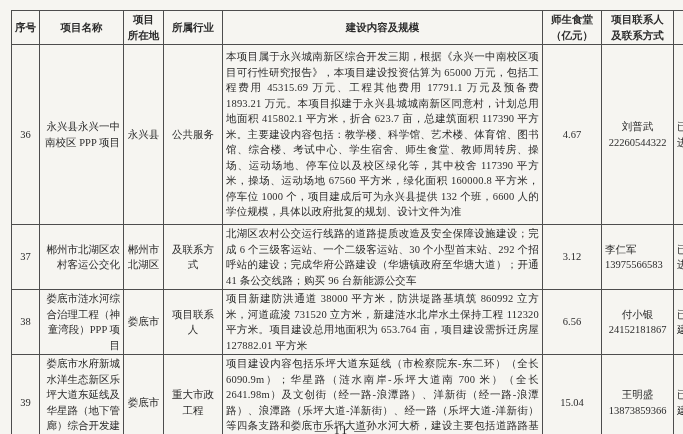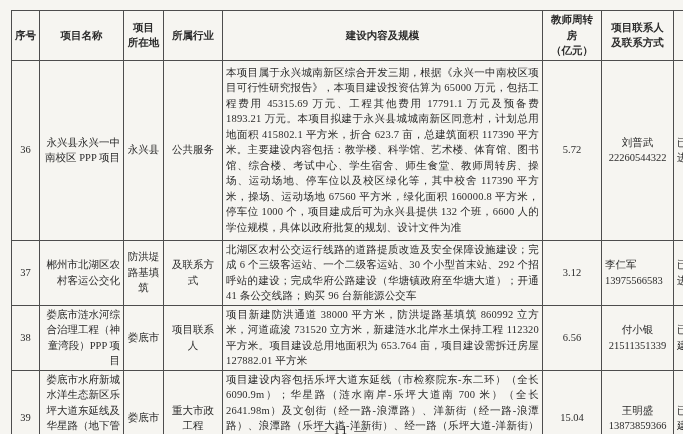--- a/index.html
+++ b/index.html
@@ -78,62 +78,62 @@
         <col style="width:40px">
     </colgroup>
     <tbody>
         <tr style="height:33px">
       <th class="hd">序号</th>
       <th class="hd">项目名称</th>
       <th class="hd">项目
 所在地</th>
       <th class="hd">所属行业</th>
       <th class="hd">建设内容及规模</th>
-      <th class="hd">教师周转房
+      <th class="hd">师生食堂
 （亿元）</th>
       <th class="hd">项目联系人
 及联系方式</th>
       <th class="hd">1</th>
     </tr>
 
     <tr style="height:180px">
       <td class="center">36</td>
       <td class="name">永兴县永兴一中南校区 PPP 项目</td>
       <td class="center">永兴县</td>
       <td class="center">公共服务</td>
       <td class="content">本项目属于永兴城南新区综合开发三期，根据《永兴一中南校区项目可行性研究报告》，本项目建设投资估算为 65000 万元，包括工程费用 45315.69 万元、工程其他费用 17791.1 万元及预备费 1893.21 万元。本项目拟建于永兴县城城南新区同意村，计划总用地面积 415802.1 平方米，折合 623.7 亩，总建筑面积 117390 平方米。主要建设内容包括：教学楼、科学馆、艺术楼、体育馆、图书馆、综合楼、考试中心、学生宿舍、师生食堂、教师周转房、操场、运动场地、停车位以及校区绿化等，其中校舍 117390 平方米，操场、运动场地 67560 平方米，绿化面积 160000.8 平方米，停车位 1000 个，项目建成后可为永兴县提供 132 个班，6600 人的学位规模，具体以政府批复的规划、设计文件为准</td>
-      <td class="center">5.72</td>
+      <td class="center">4.67</td>
       <td class="center partial" style="text-align:center">刘普武
 22260544322</td>
       <td class="partial">已
 进</td>
     </tr>
 
     <tr style="height:62px">
       <td class="center">37</td>
       <td class="name">郴州市北湖区农村客运公交化</td>
-      <td class="center">防洪堤路基填筑</td>
+      <td class="center">郴州市北湖区</td>
       <td class="center">及联系方式</td>
       <td class="content">北湖区农村公交运行线路的道路提质改造及安全保障设施建设；完成 6 个三级客运站、一个二级客运站、30 个小型首末站、292 个招呼站的建设；完成华府公路建设（华塘镇政府至华塘大道）；开通 41 条公交线路；购买 96 台新能源公交车</td>
       <td class="center">3.12</td>
       <td class="center partial" style="text-align:left">李仁军
 13975566583</td>
       <td class="partial">已
 进</td>
     </tr>
 
     <tr style="height:54px">
       <td class="center">38</td>
       <td class="name">娄底市涟水河综合治理工程（神童湾段）PPP 项目</td>
       <td class="center">娄底市</td>
       <td class="center">项目联系人</td>
       <td class="content">项目新建防洪通道 38000 平方米，防洪堤路基填筑 860992 立方米，河道疏浚 731520 立方米，新建涟水北岸水土保持工程 112320 平方米。项目建设总用地面积为 653.764 亩，项目建设需拆迁房屋 127882.01 平方米</td>
       <td class="center">6.56</td>
       <td class="center partial" style="text-align:center">付小银
-21511351339</td>
+24152181867</td>
       <td class="partial">已
 建</td>
     </tr>
 
     <tr style="height:80px">
       <td class="center">39</td>
       <td class="name">娄底市水府新城水洋生态新区乐坪大道东延线及华星路（地下管廊）综合开发建设 PPP 项目</td>
       <td class="center">娄底市</td>
       <td class="center">重大市政工程</td>
       <td class="content">项目建设内容包括乐坪大道东延线（市检察院东-东二环）（全长 6090.9m）；华星路（涟水南岸-乐坪大道南 700 米）（全长 2641.98m）及文创街（经一路-浪潭路）、洋新街（经一路-浪潭路）、浪潭路（乐坪大道-洋新街）、经一路（乐坪大道-洋新街）等四条支路和娄底市乐坪大道孙水河大桥，建设主要包括道路路基路面工程、桥梁工程、给排水工程、亮化工程等</td>

